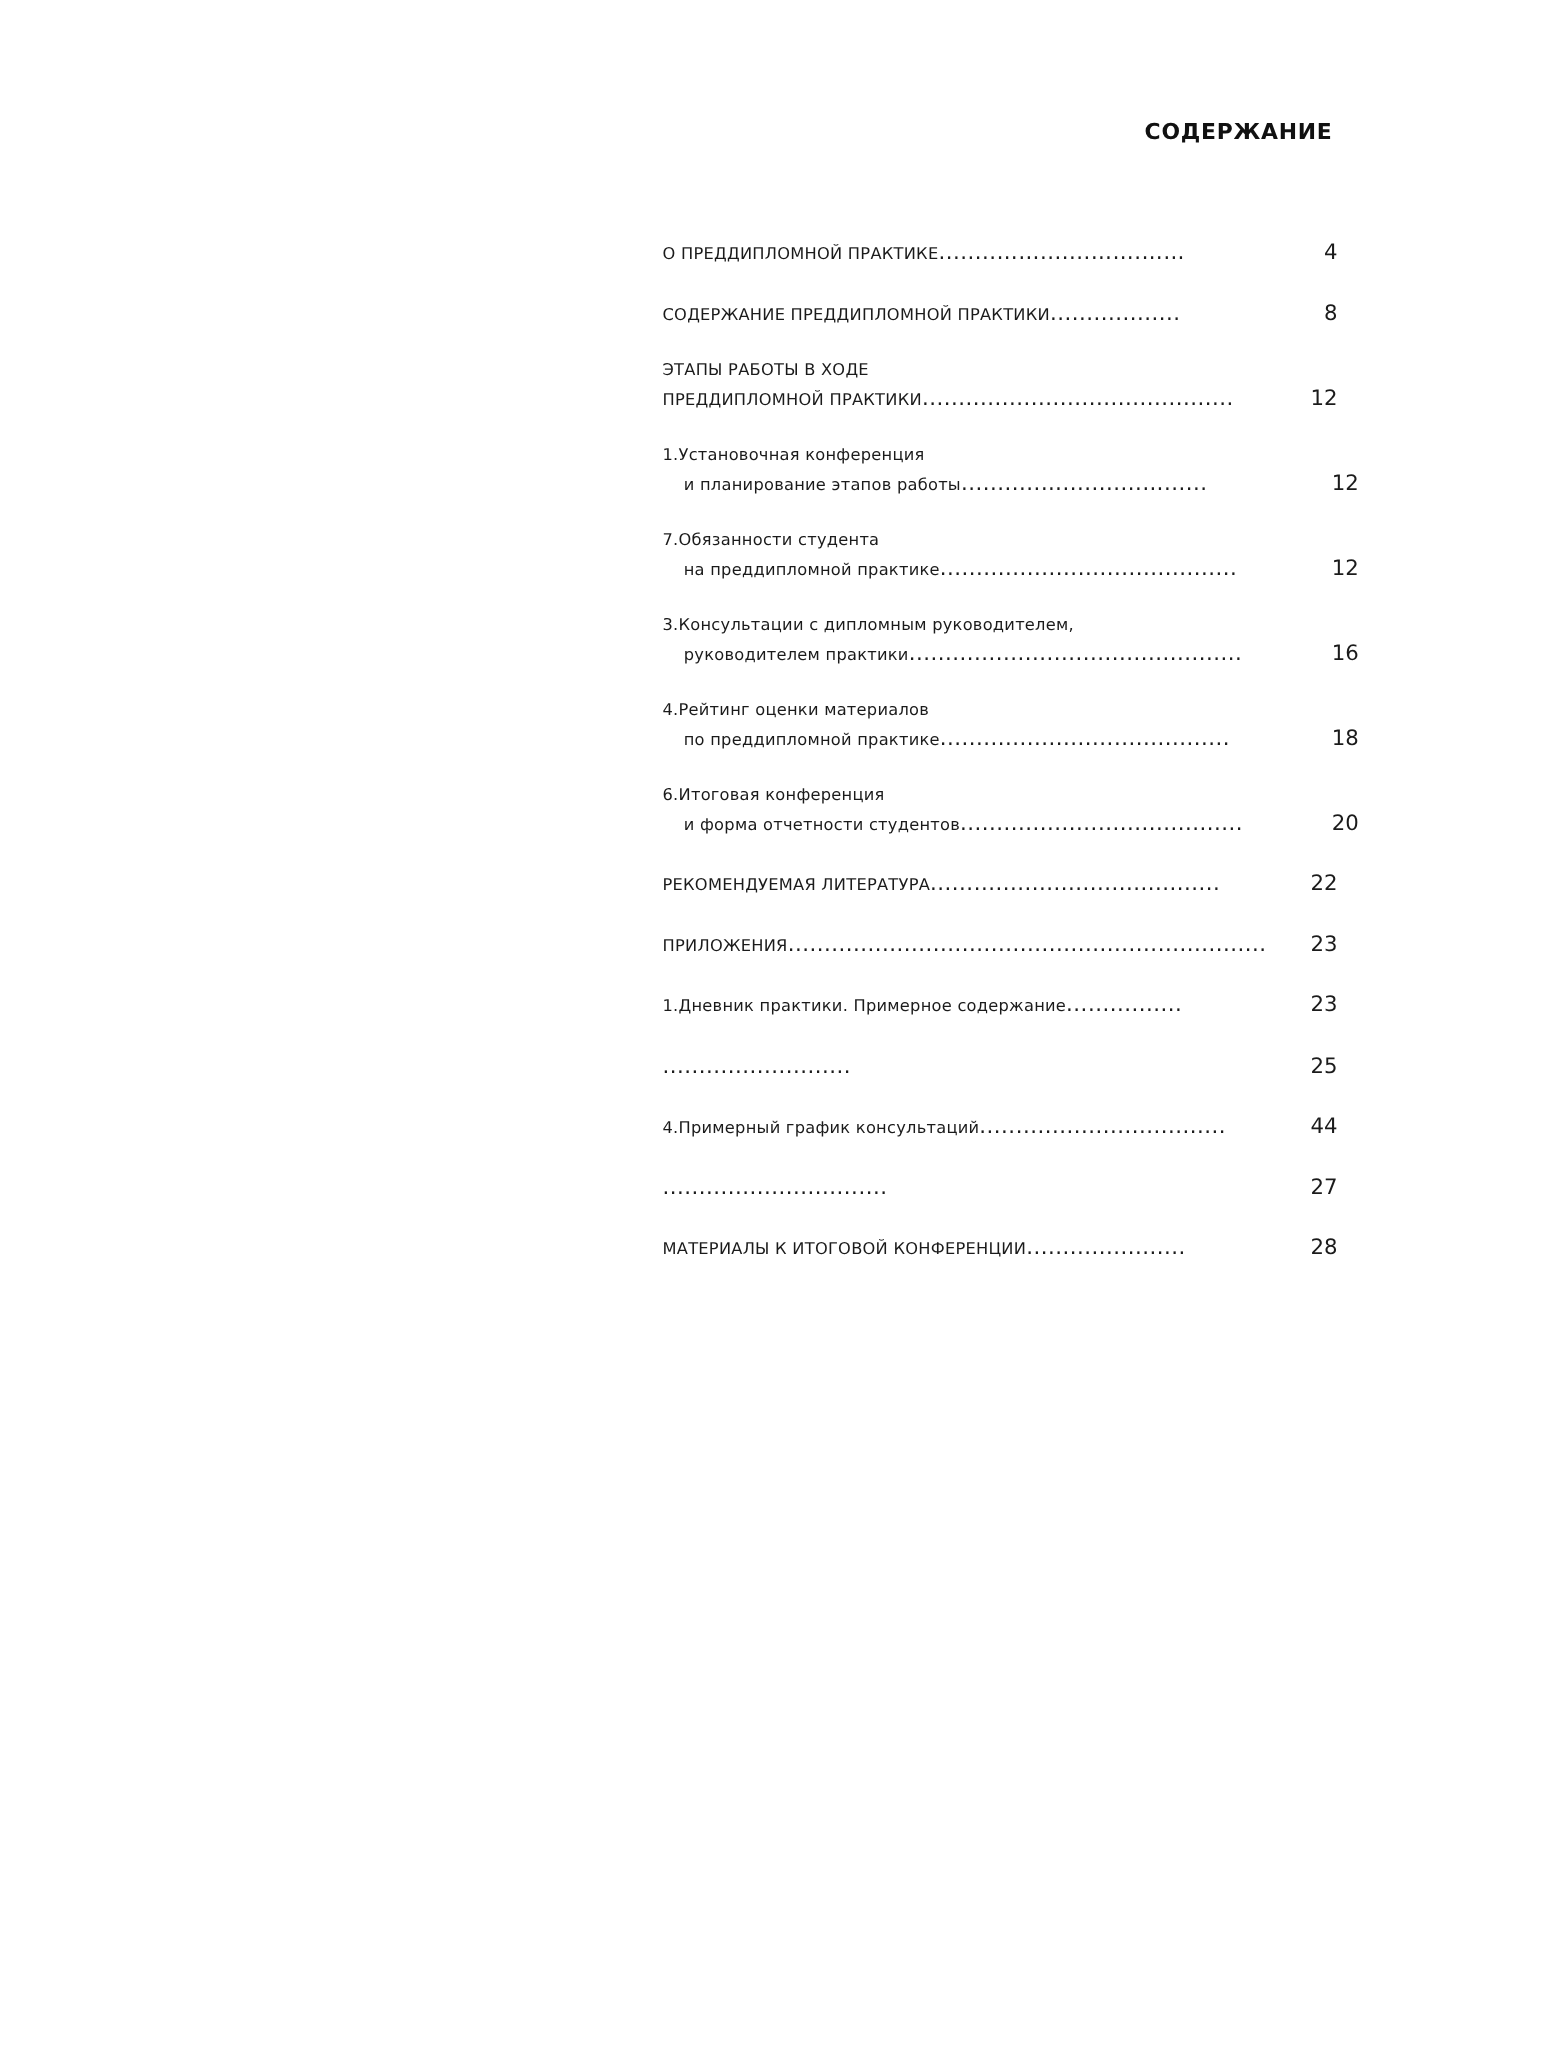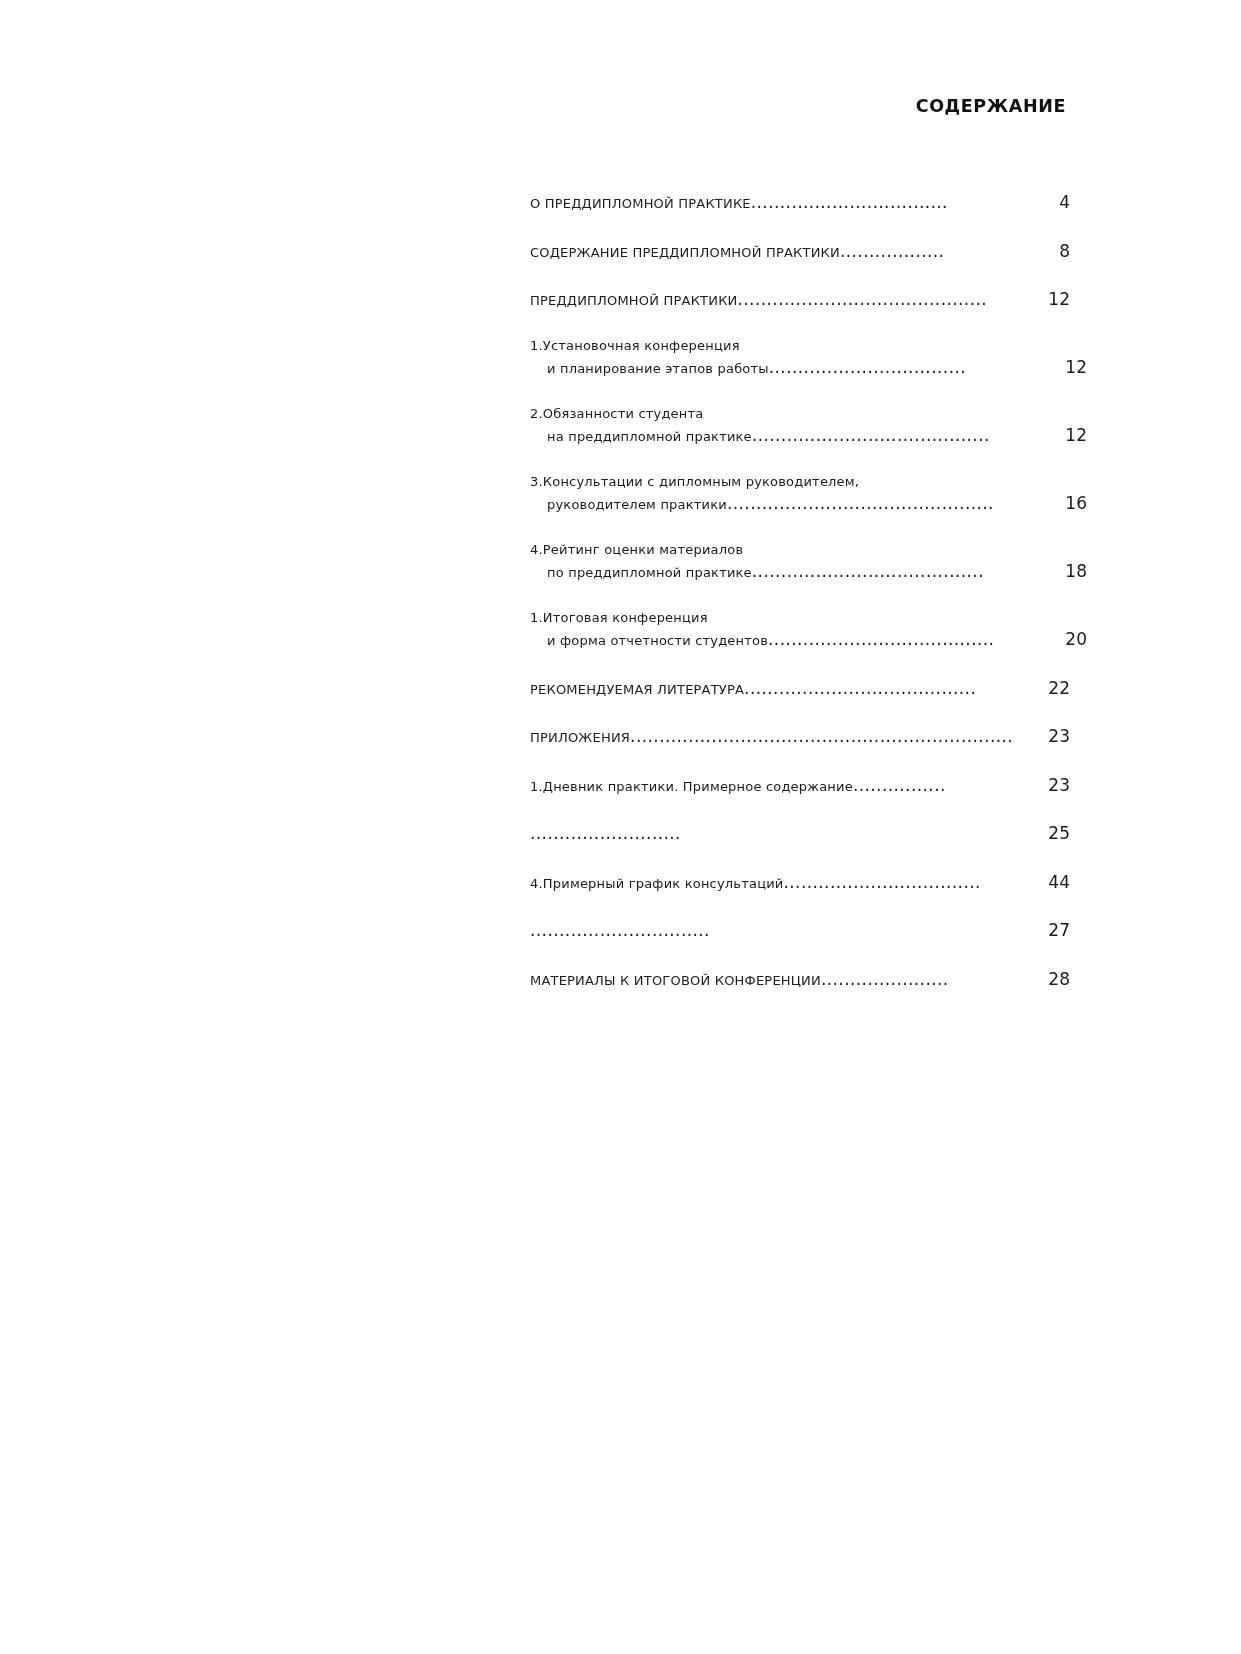--- a/index.html
+++ b/index.html
@@ -86,38 +86,41 @@
       </div>
       <div class="toc-entry">
         <div class="line section">
           <span class="txt">СОДЕРЖАНИЕ ПРЕДДИПЛОМНОЙ ПРАКТИКИ</span>
           <span class="leader">..................</span>
           <span class="pageno">8</span>
         </div>
       </div>
       <div class="toc-entry">
         <div class="line section">
+          <span class="txt">ЭТАПЫ РАБОТЫ В ХОДЕ</span>
+        </div>
+        <div class="line section">
           <span class="txt">ПРЕДДИПЛОМНОЙ ПРАКТИКИ</span>
           <span class="leader">...........................................</span>
           <span class="pageno">12</span>
         </div>
       </div>
       <div class="toc-entry">
         <div class="line section">
           <span class="txt">1.Установочная конференция</span>
         </div>
         <div class="line section indent">
           <span class="txt">и планирование этапов работы</span>
           <span class="leader">...........…...........…......</span>
           <span class="pageno">12</span>
         </div>
       </div>
       <div class="toc-entry">
         <div class="line section">
-          <span class="txt">2.Обязанности студента</span>
+          <span class="txt">7.Обязанности студента</span>
         </div>
         <div class="line section indent">
           <span class="txt">на преддипломной практике</span>
           <span class="leader">.........................................</span>
           <span class="pageno">12</span>
         </div>
       </div>
       <div class="toc-entry">
         <div class="line section">
           <span class="txt">3.Консультации с дипломным руководителем,</span>
@@ -133,21 +136,21 @@
           <span class="txt">4.Рейтинг оценки материалов</span>
         </div>
         <div class="line section indent">
           <span class="txt">по преддипломной практике</span>
           <span class="leader">........................................</span>
           <span class="pageno">18</span>
         </div>
       </div>
       <div class="toc-entry">
         <div class="line section">
-          <span class="txt">1.Итоговая конференция</span>
+          <span class="txt">6.Итоговая конференция</span>
         </div>
         <div class="line section indent">
           <span class="txt">и форма отчетности студентов</span>
           <span class="leader">.......................................</span>
           <span class="pageno">20</span>
         </div>
       </div>
       <div class="toc-entry">
         <div class="line section">
           <span class="txt">РЕКОМЕНДУЕМАЯ ЛИТЕРАТУРА</span>

